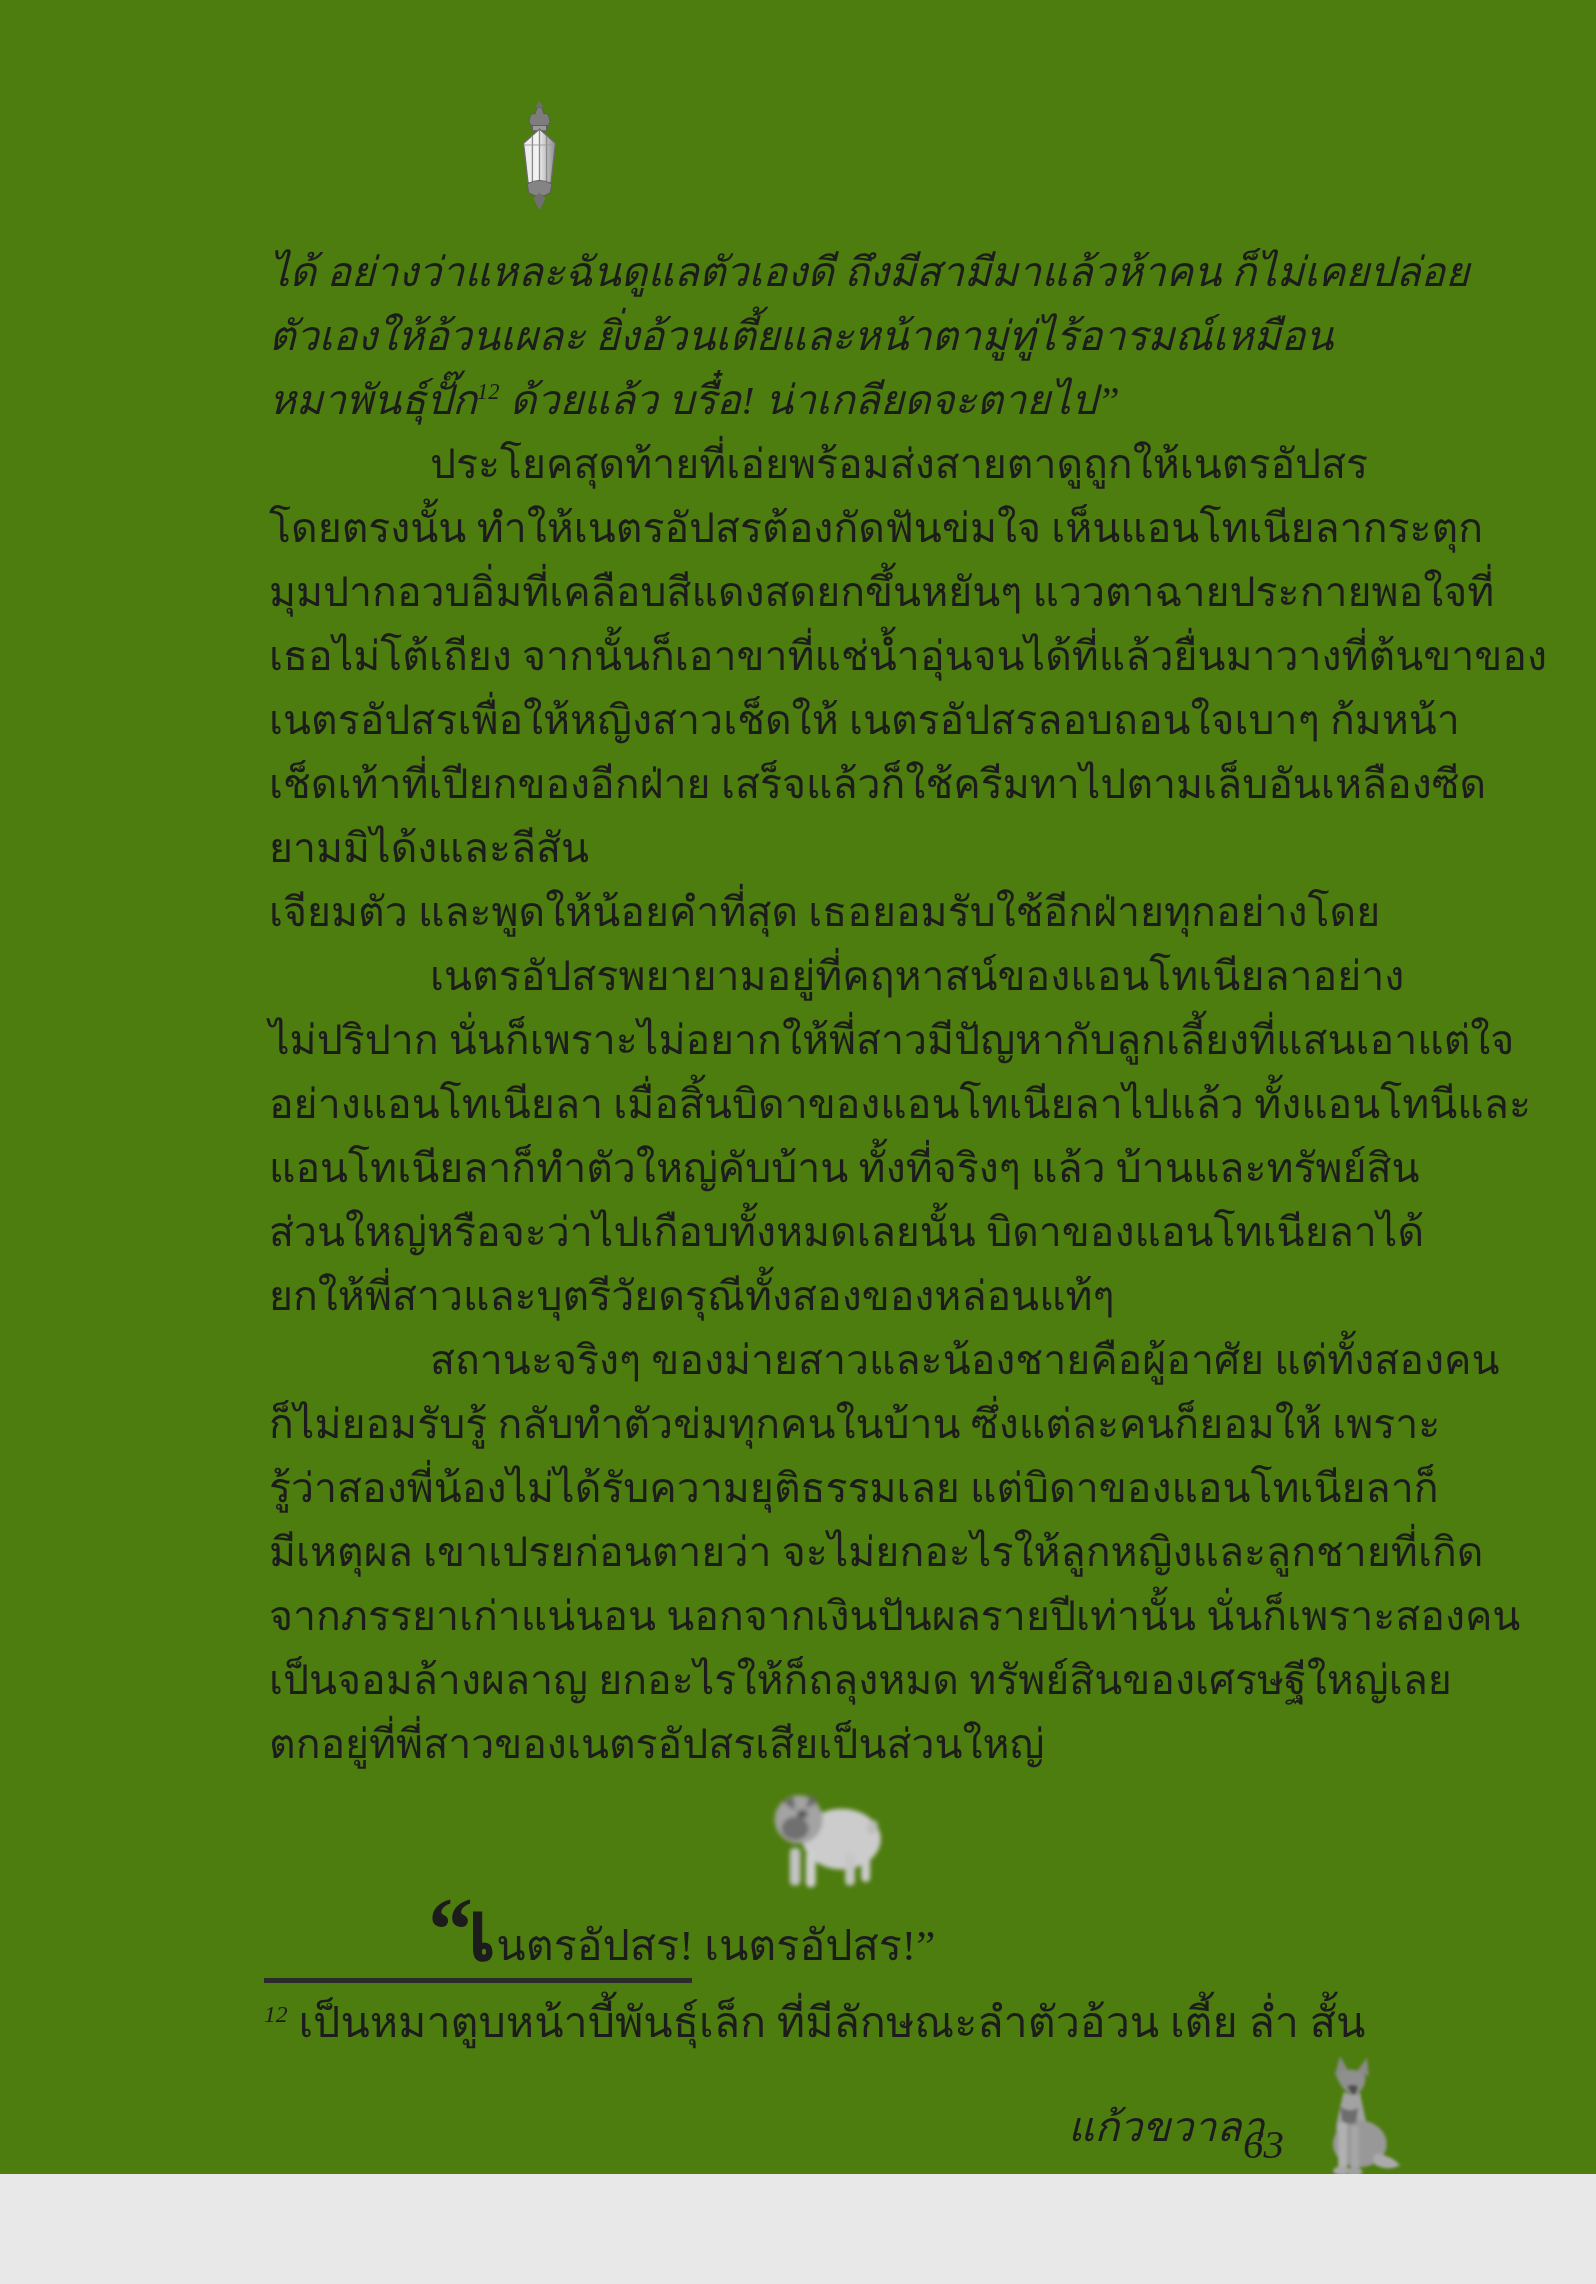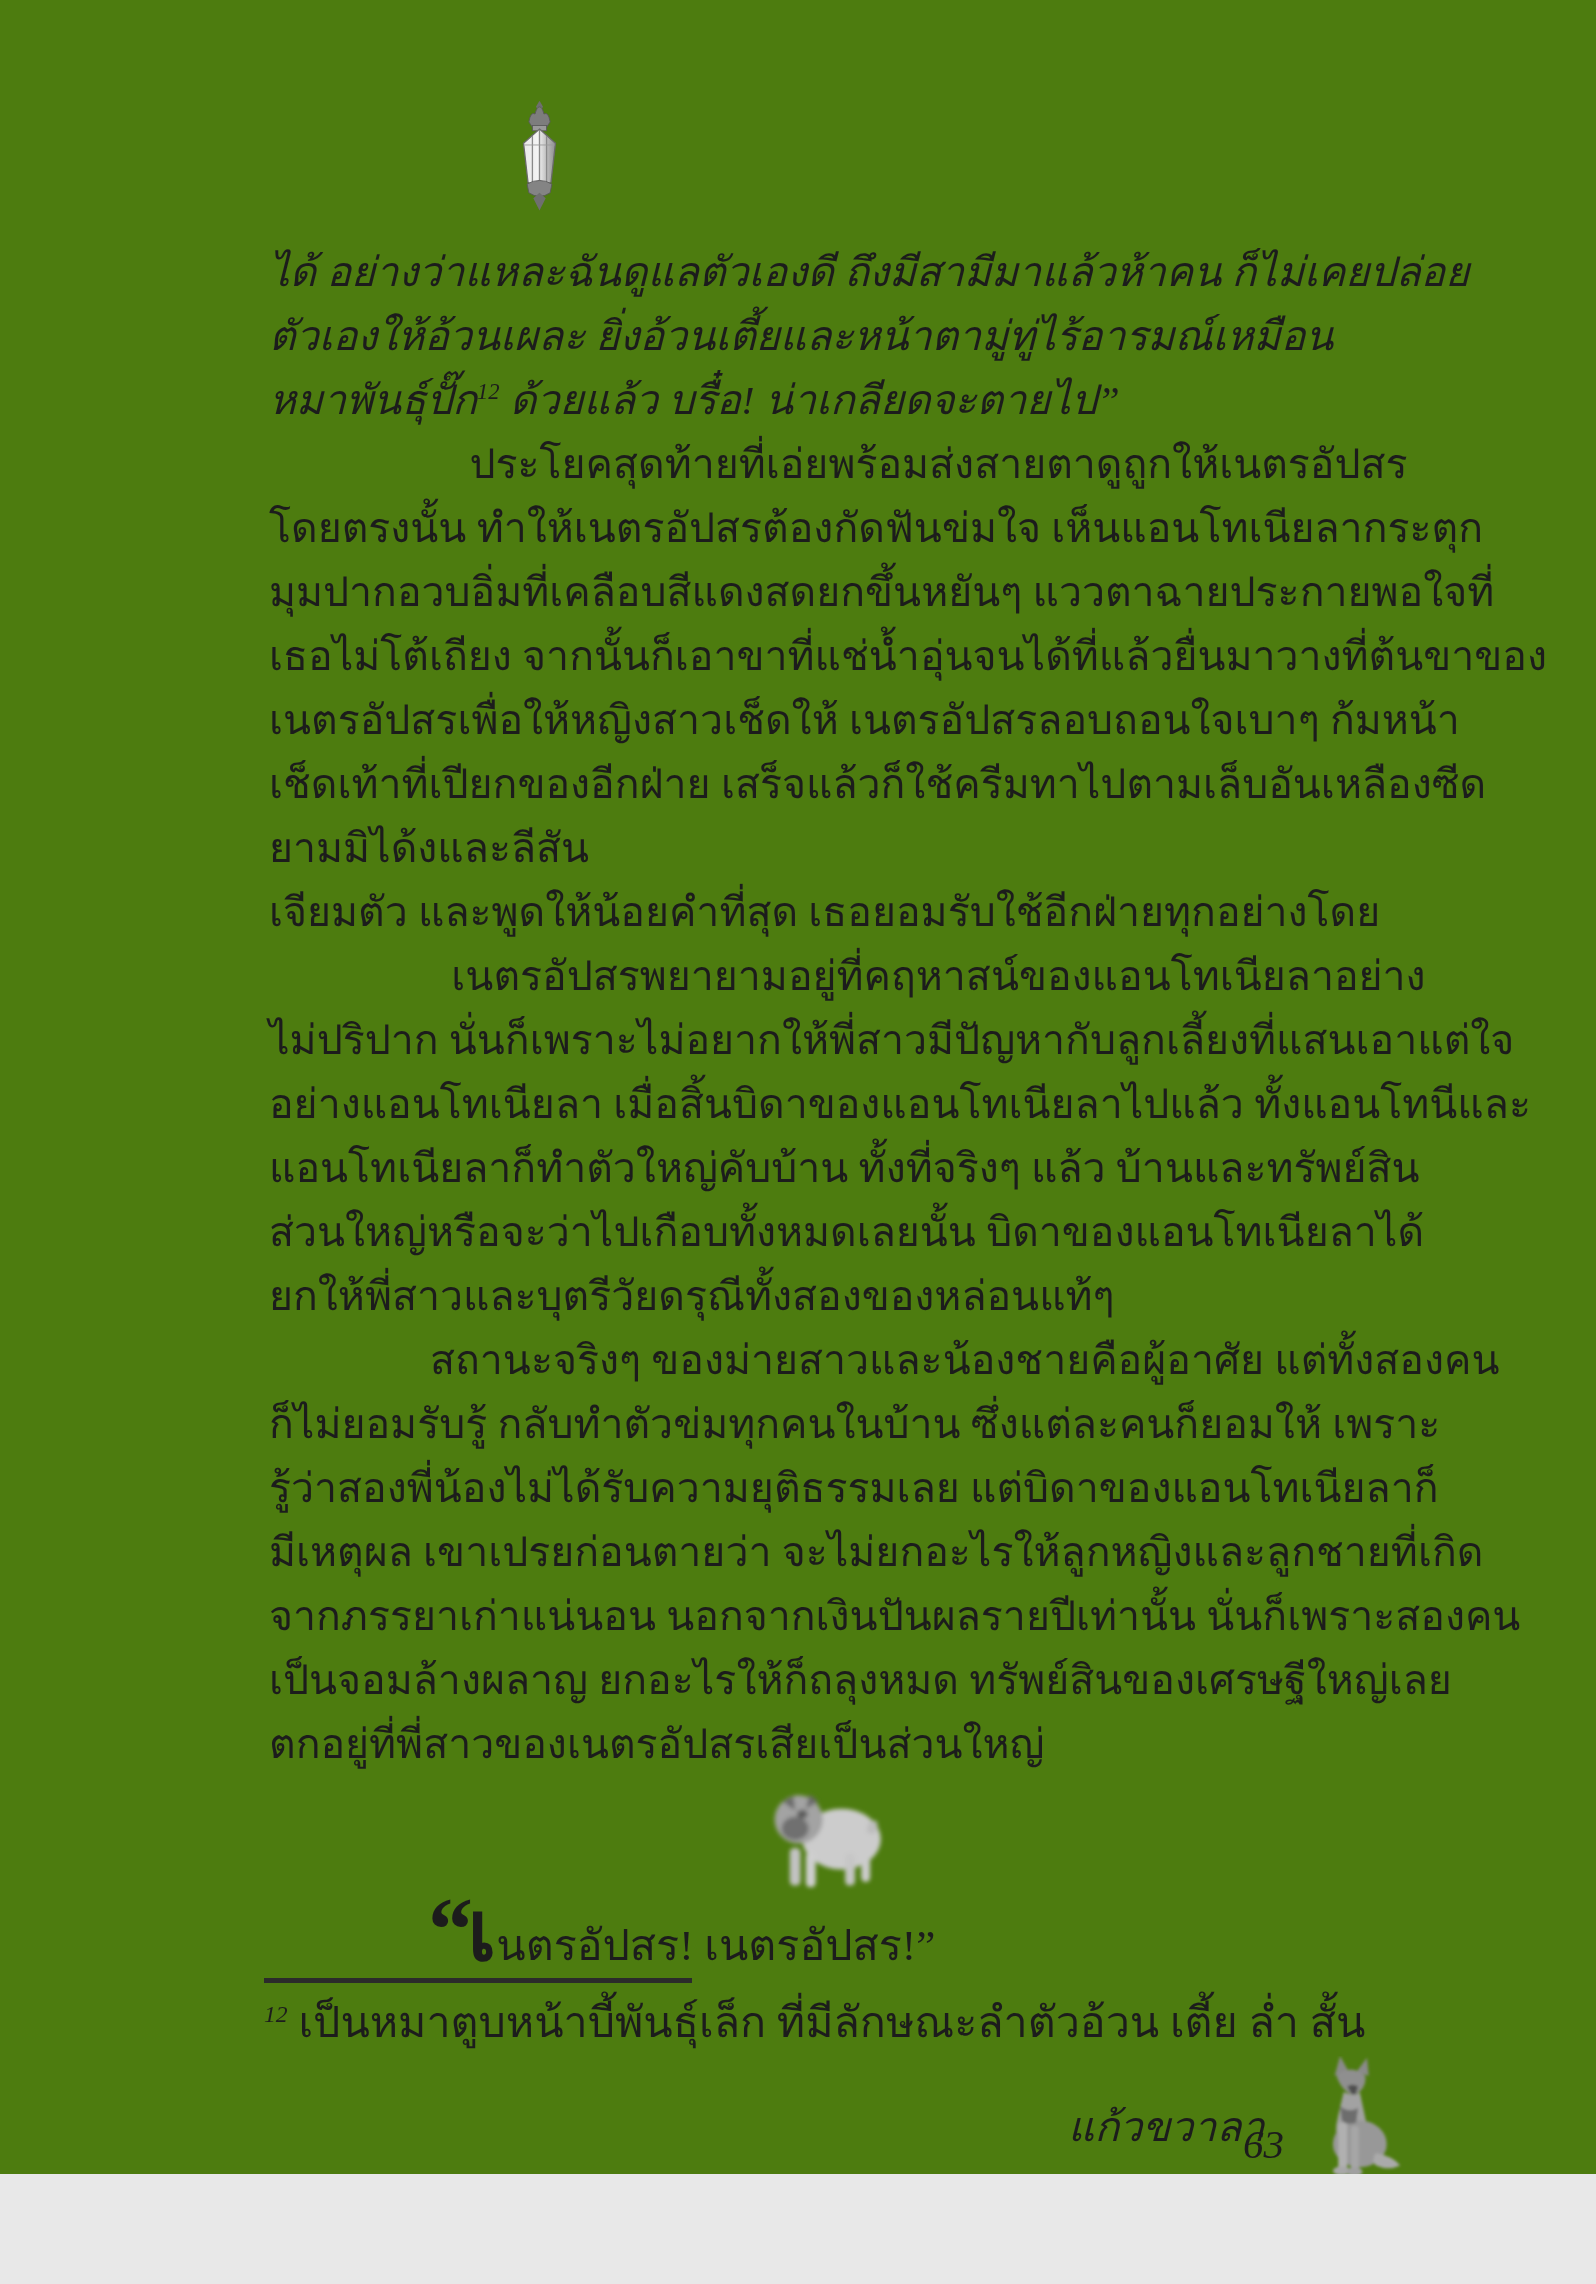--- a/index.html
+++ b/index.html
@@ -12,21 +12,21 @@
     overflow:hidden;
   }
   
   .lantern{position:absolute;left:520px;top:100px;width:39px;height:113px;}
   
   .body-text{
     position:absolute;left:269px;top:240px;width:1178px;
     font-size:41px;
   }
   .line{height:64px;line-height:64px;white-space:nowrap;}
-  .indent{padding-left:161px;text-align:center;}
+  .indent{padding-left:161px;}
   .para-italic .line{font-style:italic;}
   .fn-sup{font-size:0.55em;font-style:italic;vertical-align:super;line-height:0;}
   
   .pug{position:absolute;left:763px;top:1787px;width:125px;height:106px;}
   .quote-line{position:absolute;left:428px;top:1863px;white-space:nowrap;}
   .big-quote{font-size:90px;font-weight:bold;letter-spacing:-5.4px;}
   .drop-cap{font-size:84px;font-weight:bold;}
   .quote-rest{font-size:43px;}
   
   .footnote-rule{position:absolute;left:264px;top:1978px;width:428px;height:4.5px;background:#2b2b2b;}

